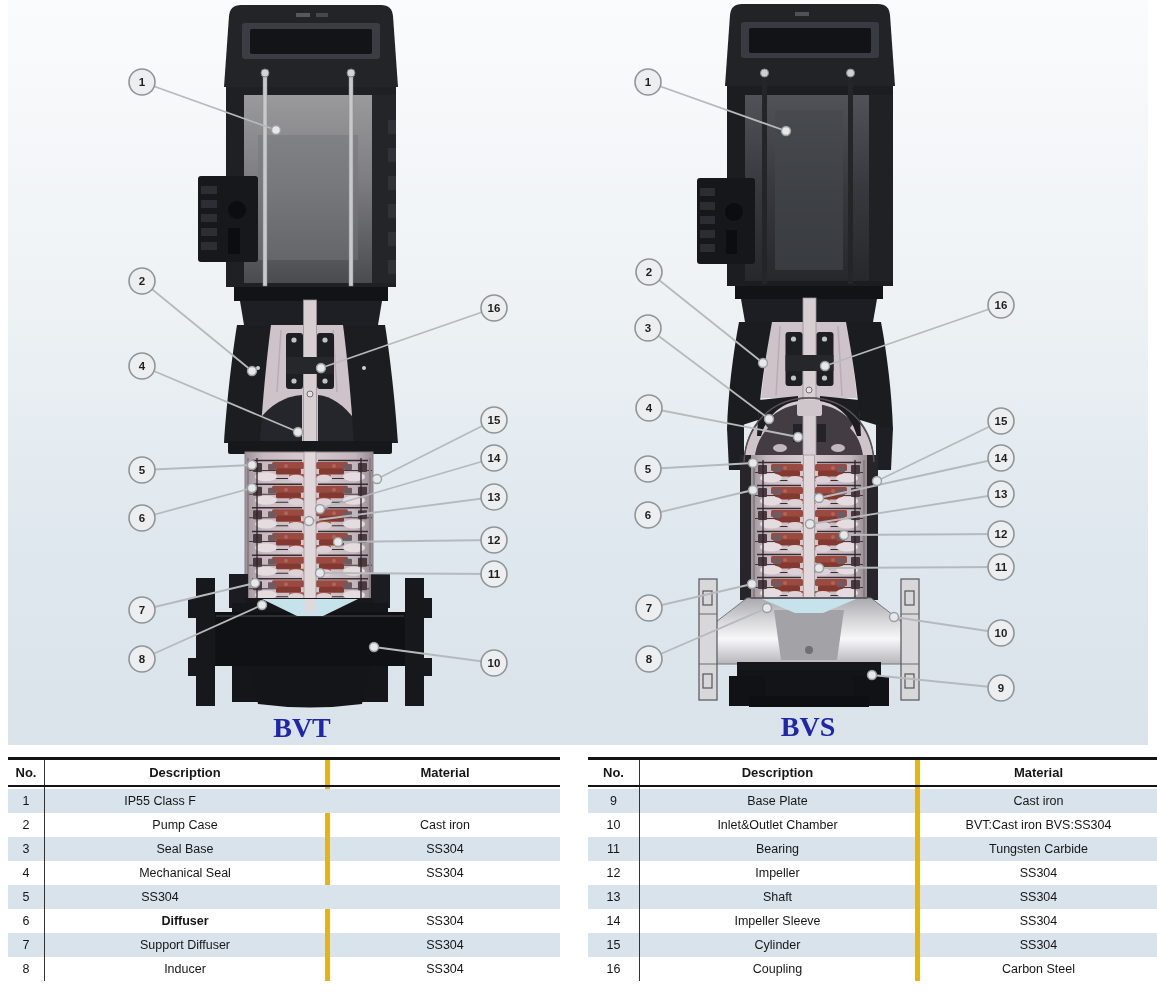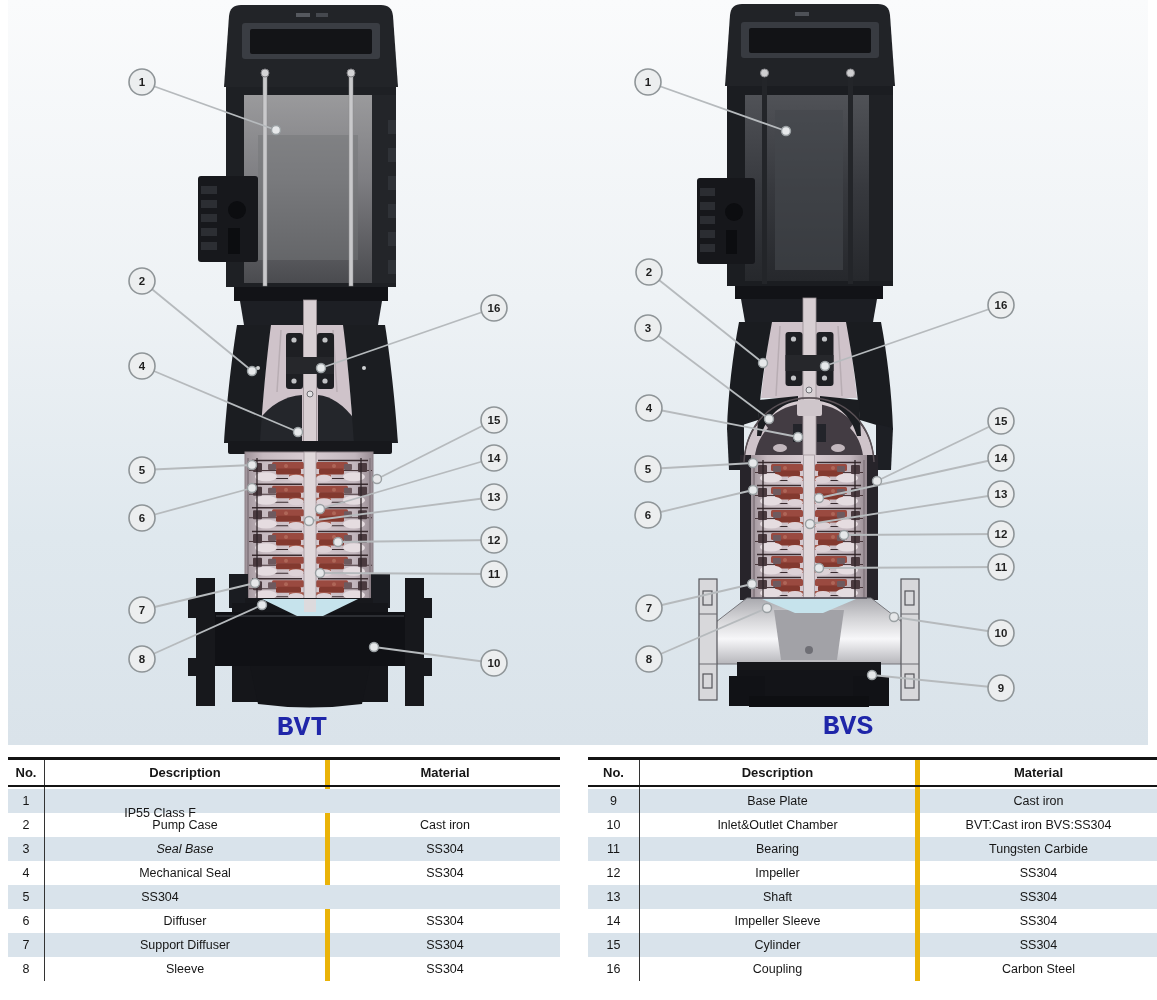--- a/index.html
+++ b/index.html
@@ -1,21 +1,21 @@
 <!DOCTYPE html>
 <html><head><meta charset="utf-8">
 <style>
 html,body{margin:0;padding:0;}
 body{width:1157px;height:1000px;position:relative;background:#ffffff;
  font-family:"Liberation Sans", sans-serif;overflow:hidden;}
 #bg{position:absolute;left:8px;top:0;width:1140px;height:745px;
  background:linear-gradient(180deg,#fafbfc 0%,#eef2f5 40%,#dfe8ee 72%,#dae3ea 100%);}
 svg.main{position:absolute;left:0;top:0;}
 .plabel{position:absolute;font-weight:bold;font-size:28px;color:#1f26a9;
- width:120px;text-align:center;font-family:Liberation Mono, monospace;}
+ width:120px;text-align:center;font-family:Liberation Serif, serif;}
 .tbl{position:absolute;top:757px;border-top:3px solid #141414;font-size:12.5px;color:#161616;}
 .trow{display:flex;height:24px;line-height:24px;}
 .trow.thead{height:25px;line-height:25px;border-bottom:2px solid #141414;font-weight:bold;font-size:13px;}
 .trow.shade{background:#d9e3eb;}
 .c1{text-align:center;border-right:1px solid #333;box-sizing:border-box;}
 .c2{text-align:center;border-right:5px solid #eab308;box-sizing:border-box;}
 .c3{text-align:center;}
 </style></head>
 <body>
 <div id="bg"></div>
@@ -576,67 +576,67 @@
 <circle cx="1001" cy="567" r="13" fill="#eceeef" stroke="#8f9598" stroke-width="1.6"></circle>
 <text x="1001" y="571" font-size="11.5" font-weight="bold" fill="#1f1f1f" text-anchor="middle" font-family="Liberation Sans, sans-serif">11</text>
 <circle cx="894" cy="617" r="4.5" fill="#e6e8ea" stroke="#9aa0a3" stroke-width="1.4"></circle>
 <circle cx="1001" cy="633" r="13" fill="#eceeef" stroke="#8f9598" stroke-width="1.6"></circle>
 <text x="1001" y="637" font-size="11.5" font-weight="bold" fill="#1f1f1f" text-anchor="middle" font-family="Liberation Sans, sans-serif">10</text>
 <circle cx="872" cy="675" r="4.5" fill="#e6e8ea" stroke="#9aa0a3" stroke-width="1.4"></circle>
 <circle cx="1001" cy="688" r="13" fill="#eceeef" stroke="#8f9598" stroke-width="1.6"></circle>
 <text x="1001" y="692" font-size="11.5" font-weight="bold" fill="#1f1f1f" text-anchor="middle" font-family="Liberation Sans, sans-serif">9</text>
 </svg>
 <div class="plabel" style="left:242px;top:712px;">BVT</div>
-<div class="plabel" style="left:788px;top:711px;">BVS</div>
+<div class="plabel" style="left:748px;top:711px;">BVS</div>
 <div class="tbl" style="left:8px;width:552px;">
 <div class="trow thead">
       <div class="c1" style="width:37px;">No.</div>
       <div class="c2" style="width:285px;">Description</div>
       <div class="c3" style="width:230px;">Material</div>
     </div>
 <div style="display:flex;height:2px;">
       <div class="c1" style="width:37px;height:2px;"></div>
       <div class="c2" style="width:285px;height:2px;"></div>
     </div>
 <div class="trow shade">
       <div class="c1" style="width:37px;">1</div>
-      <div class="c3" style="width:230px;margin-top:12px;">IP55 Class F</div>
+      <div class="c3" style="width:230px;">IP55 Class F</div>
     </div>
 <div class="trow ">
       <div class="c1" style="width:37px;">2</div>
       <div class="c2" style="width:285px;">Pump Case</div>
       <div class="c3" style="width:230px;">Cast iron</div>
     </div>
 <div class="trow shade">
       <div class="c1" style="width:37px;">3</div>
-      <div class="c2" style="width:285px;font-style:italic;">Seal Base</div>
+      <div class="c2" style="width:285px;">Seal Base</div>
       <div class="c3" style="width:230px;">SS304</div>
     </div>
 <div class="trow ">
       <div class="c1" style="width:37px;">4</div>
       <div class="c2" style="width:285px;">Mechanical Seal</div>
       <div class="c3" style="width:230px;">SS304</div>
     </div>
 <div class="trow shade">
       <div class="c1" style="width:37px;">5</div>
       <div class="c3" style="width:230px;">SS304</div>
     </div>
 <div class="trow ">
       <div class="c1" style="width:37px;">6</div>
-      <div class="c2" style="width:285px;">Diffuser</div>
+      <div class="c2" style="width:285px;font-weight:bold;">Diffuser</div>
       <div class="c3" style="width:230px;">SS304</div>
     </div>
 <div class="trow shade">
       <div class="c1" style="width:37px;">7</div>
       <div class="c2" style="width:285px;">Support Diffuser</div>
       <div class="c3" style="width:230px;">SS304</div>
     </div>
 <div class="trow ">
       <div class="c1" style="width:37px;">8</div>
-      <div class="c2" style="width:285px;">Sleeve</div>
+      <div class="c2" style="width:285px;">Inducer</div>
       <div class="c3" style="width:230px;">SS304</div>
     </div>
 </div>
 <div class="tbl" style="left:588px;width:569px;">
 <div class="trow thead">
       <div class="c1" style="width:52px;">No.</div>
       <div class="c2" style="width:280px;">Description</div>
       <div class="c3" style="width:237px;">Material</div>
     </div>
 <div style="display:flex;height:2px;">

